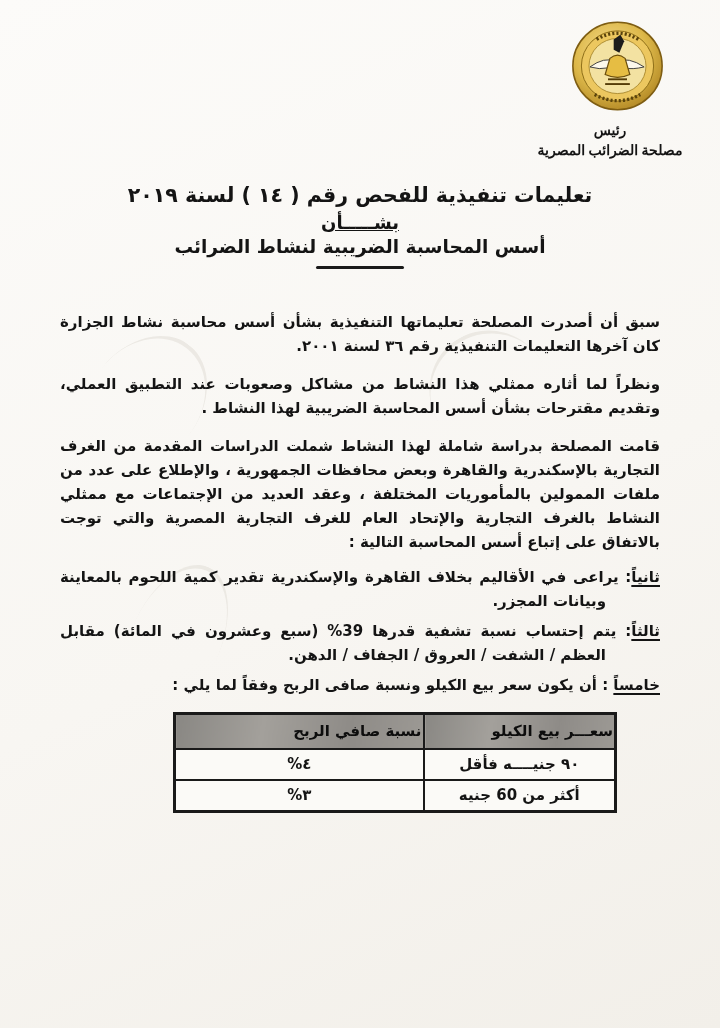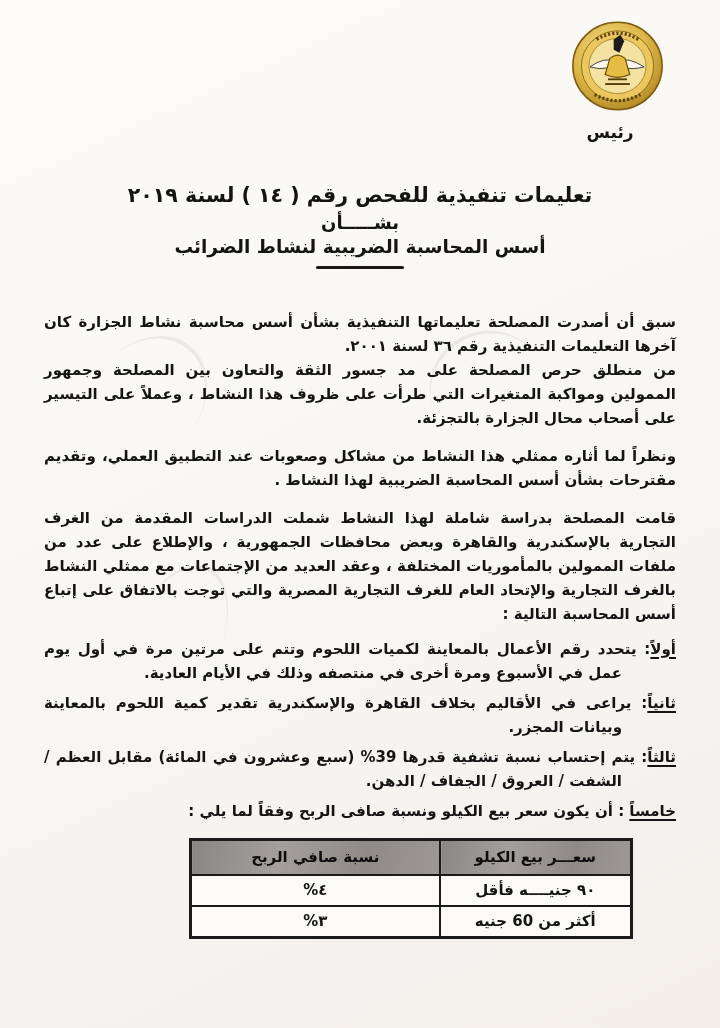--- a/index.html
+++ b/index.html
@@ -10,32 +10,32 @@
     background:linear-gradient(155deg,#fcfbf9 0%,#f8f6f2 55%,#f2efe9 100%);
     font-family:"DejaVu Sans",sans-serif;
     color:#141414;
     direction:rtl;
     overflow:hidden;
   }
   
   .seal{position:absolute;top:20px;right:55px;width:95px;height:92px;}
   .seal-caption{
     position:absolute;top:121px;right:15px;width:190px;
-    text-align:center;font-weight:bold;font-size:17px;line-height:1.4;
+    text-align:center;font-weight:bold;font-size:14px;line-height:1.4;font-family:Liberation Serif, serif;
   }
   
   .artifact{position:absolute;border:0;border-top:4px solid #e9e6e0;border-radius:50%;opacity:.8;}
   .a1{top:330px;right:520px;width:110px;height:140px;transform:rotate(38deg);}
   .a2{top:560px;right:500px;width:90px;height:160px;transform:rotate(24deg);}
   .a3{top:330px;right:170px;width:120px;height:120px;transform:rotate(-30deg);}
   
-  .content{position:absolute;top:0;right:0;left:0;padding:0 44px;}
+  .content{position:absolute;top:0;right:0;left:0;padding:0 60px;}
   .title-block{margin-top:182px;text-align:center;font-weight:bold;}
   .title-l1{font-size:20.5px;line-height:1.3;}
-  .title-l2{font-size:18px;margin-top:3px;}
+  .title-l2{font-size:18px;margin-top:3px;text-decoration:underline;}
   .title-l3{font-size:18.5px;margin-top:3px;}
   .divider{width:88px;height:3px;background:#1a1a1a;margin:9px auto 0;border-radius:2px;}
   .body-text{font-weight:bold;font-size:15px;line-height:1.6;text-align:justify;margin-top:41px;}
   .para{margin:0;}
   .mt{margin-top:14px;}
   .items{margin-top:11px;}
   .item{padding-right:54px;text-indent:-54px;margin-top:6px;}
   .item-label{text-decoration:underline;text-decoration-thickness:2px;text-underline-offset:3px;}
   
   .rate-table{
@@ -45,20 +45,21 @@
     border:3px solid #1a1a1a;
   }
   .rate-table th,.rate-table td{
     border:2px solid #1a1a1a;
     text-align:center;vertical-align:middle;
   }
   .rate-table th{
     height:31px;
     background:linear-gradient(100deg,#898783 0%,#a3a09b 35%,#8e8b87 70%,#9c9994 100%);
     color:#0d0d0d;
+    text-align:right;
   }
   .rate-table td{height:27px;background:#fbfaf7;}
   .rate-table tr.row-thin td{border-top-width:1px;}
   .col-price{width:192px;}
   .col-profit{width:249px;}
 </style>
 </head>
 <body>
 
 <div class="page">
@@ -82,42 +83,38 @@
     <path d="M26 78 q24 13 48 0" stroke="#5a430c" stroke-width="3.5" stroke-dasharray="2.2 2.2" fill="none"></path>
     <path d="M46 20 l7 -5 l4 7 l-5 12 l-6 -3 z" fill="#1c1c1c"></path>
     <path d="M21 49 q15 -11 27 -6 q14 -5 30 6 q-13 3 -20 1 l-18 0 q-9 2 -19 -1 z" fill="#fcf8ec" stroke="#3a3a3a" stroke-width="1"></path>
     <path d="M42 40 q8 -7 16 0 l5 17 q-13 6 -26 0 z" fill="#e6bd43" stroke="#6b4e0d" stroke-width="1.3"></path>
     <path d="M40 62 h20" stroke="#553d08" stroke-width="2"></path>
     <path d="M37 67 h26" stroke="#553d08" stroke-width="2"></path>
   </svg>
 
   <div class="seal-caption">
     <div>رئيس</div>
+    <div>مصلحة الضرائب المصرية</div>
   </div>
 
   <div class="content">
 
     <div class="title-block">
       <div class="title-l1">تعليمات تنفيذية للفحص رقم ( ١٤ ) لسنة ٢٠١٩</div>
       <div class="title-l2">بشـــــأن</div>
       <div class="title-l3">أسس المحاسبة الضريبية لنشاط الضرائب</div>
       <div class="divider"></div>
     </div>
 
     <div class="body-text">
       <p class="para mt">سبق أن أصدرت المصلحة تعليماتها التنفيذية بشأن أسس محاسبة نشاط الجزارة كان آخرها التعليمات التنفيذية رقم ٣٦ لسنة ٢٠٠١.</p>
-      <p class="para">من منطلق حرص المصلحة على مد جسور الثقة والتعاون بين المصلحة وجمهور الممولين ومواكبة المتغيرات التي طرأت على ظروف هذا النشاط ، وعملاً على التيسير على أصحاب محال الجزارة بالتجزئة.</p>
       <p class="para mt">ونظراً لما أثاره ممثلي هذا النشاط من مشاكل وصعوبات عند التطبيق العملي، وتقديم مقترحات بشأن أسس المحاسبة الضريبية لهذا النشاط .</p>
       <p class="para mt">قامت المصلحة بدراسة شاملة لهذا النشاط شملت الدراسات المقدمة من الغرف التجارية بالإسكندرية والقاهرة وبعض محافظات الجمهورية ، والإطلاع على عدد من ملفات الممولين بالمأموريات المختلفة ، وعقد العديد من الإجتماعات مع ممثلي النشاط بالغرف التجارية والإتحاد العام للغرف التجارية المصرية والتي توجت بالاتفاق على إتباع أسس المحاسبة التالية :</p>
 
       <div class="items">
-        <div class="item">
-          <span class="item-label">أولاً</span><span>:</span>
-          <span>يتحدد رقم الأعمال بالمعاينة لكميات اللحوم وتتم على مرتين مرة في أول يوم عمل في الأسبوع ومرة أخرى في منتصفه وذلك في الأيام العادية.</span>
-        </div>
         <div class="item">
           <span class="item-label">ثانياً</span><span>:</span>
           <span>يراعى في الأقاليم بخلاف القاهرة والإسكندرية تقدير كمية اللحوم بالمعاينة وبيانات المجزر.</span>
         </div>
         <div class="item">
           <span class="item-label">ثالثاً</span><span>:</span>
           <span>يتم إحتساب نسبة تشفية قدرها 39% (سبع وعشرون في المائة) مقابل العظم / الشفت / العروق / الجفاف / الدهن.</span>
         </div>
         <div class="item">
           <span class="item-label">خامساً</span> <span>:</span>

